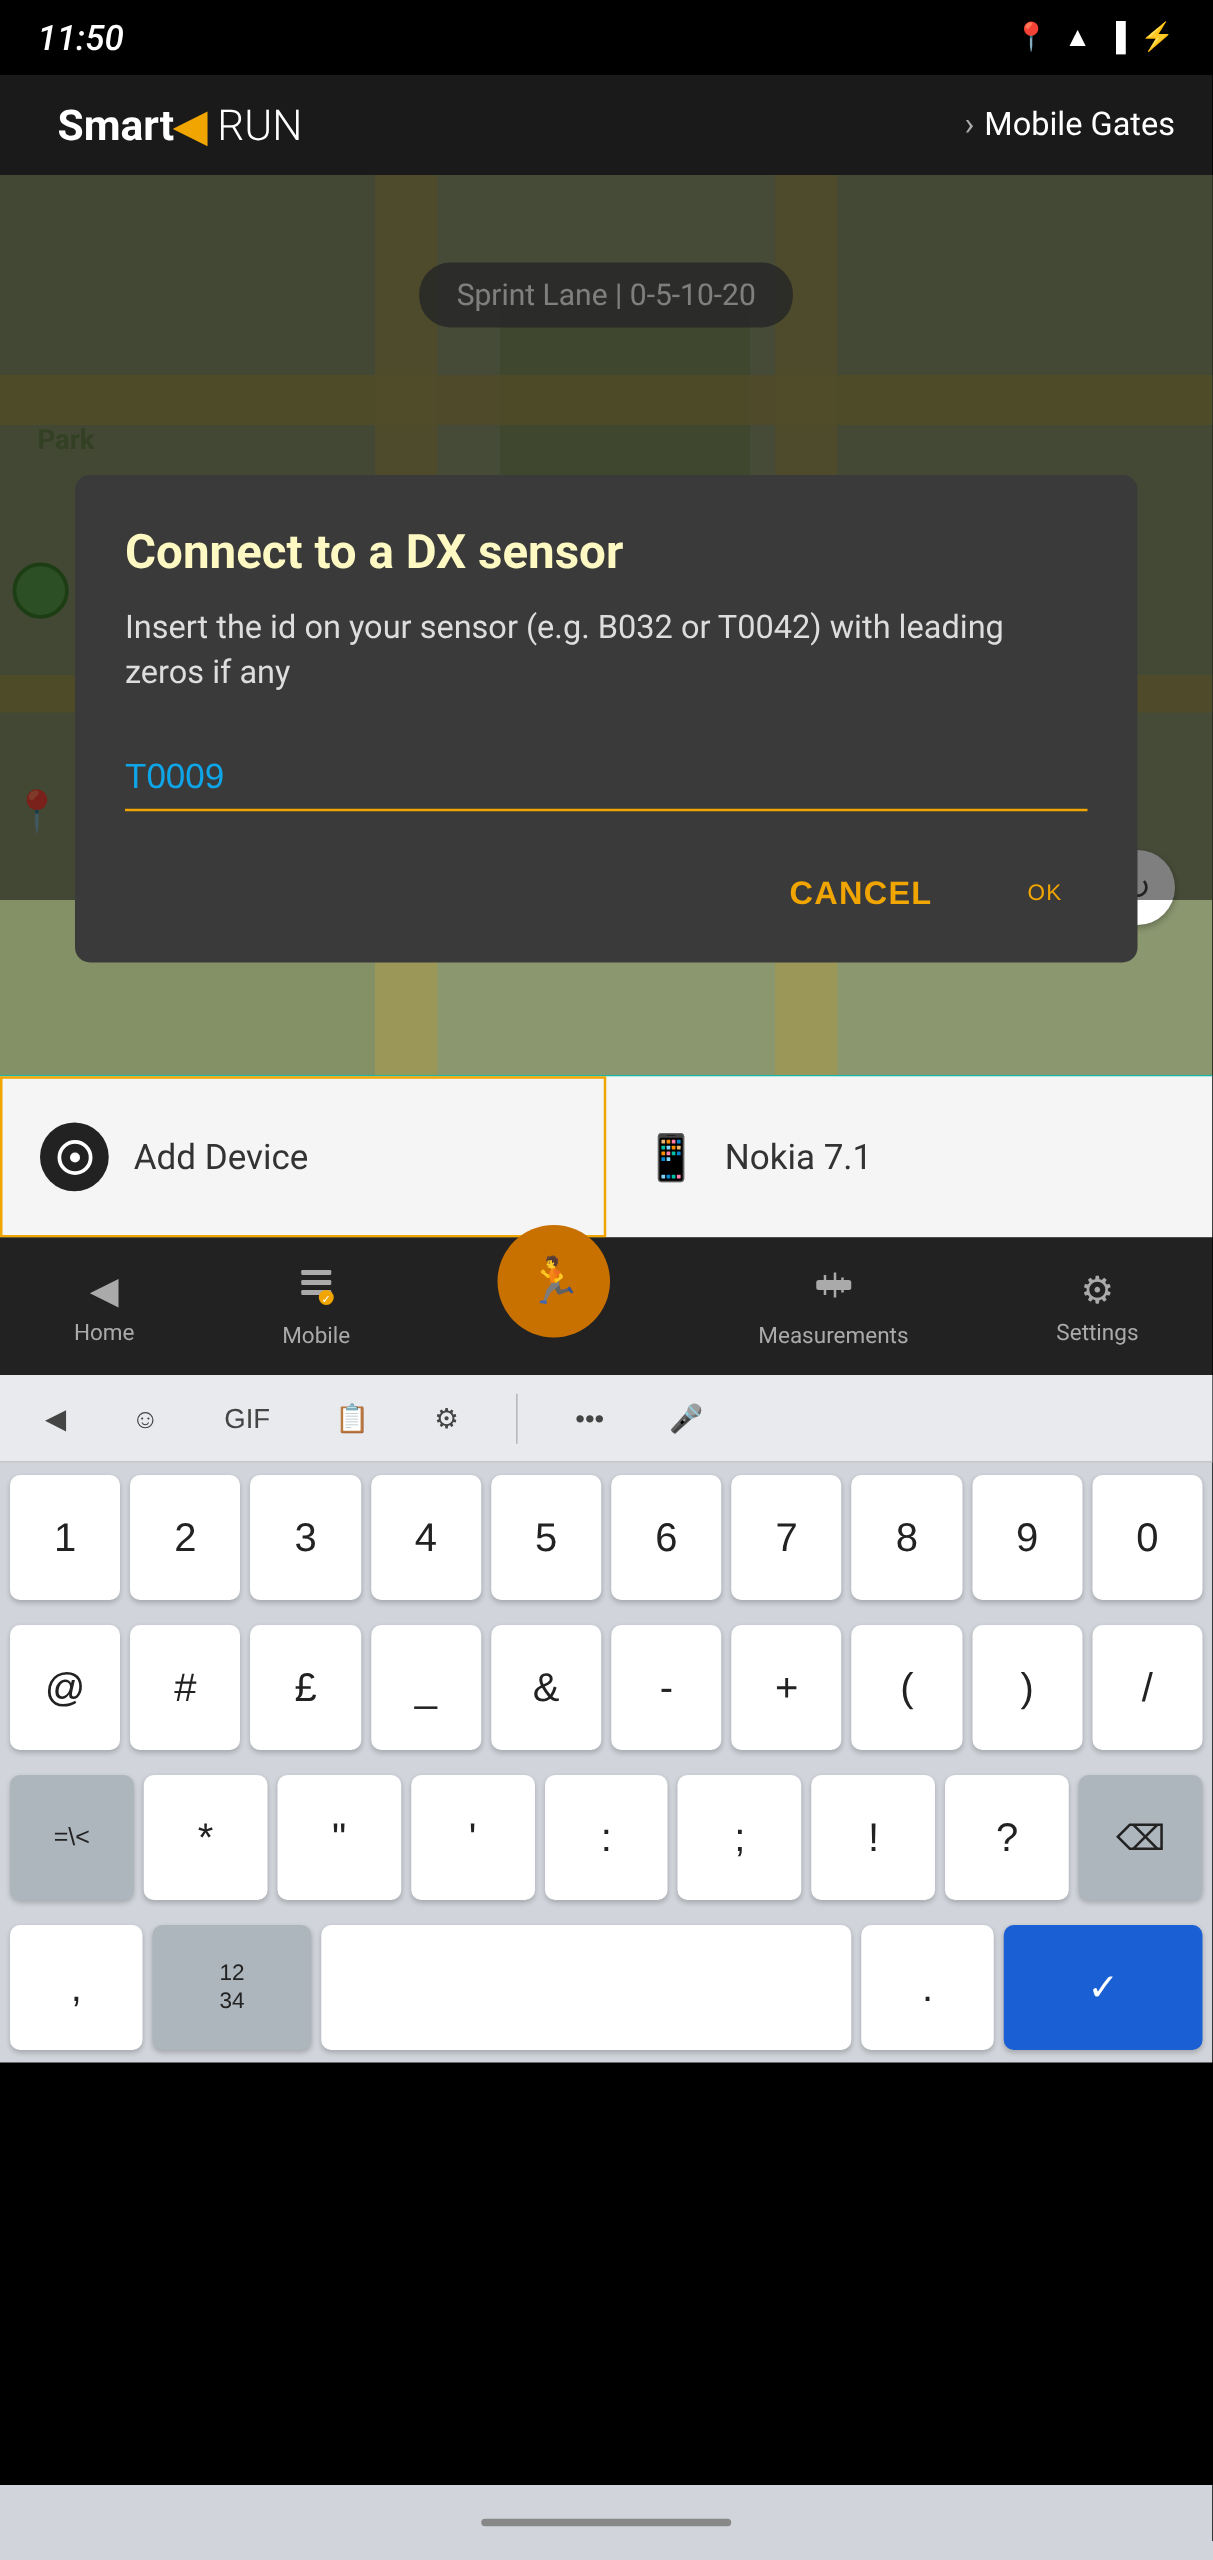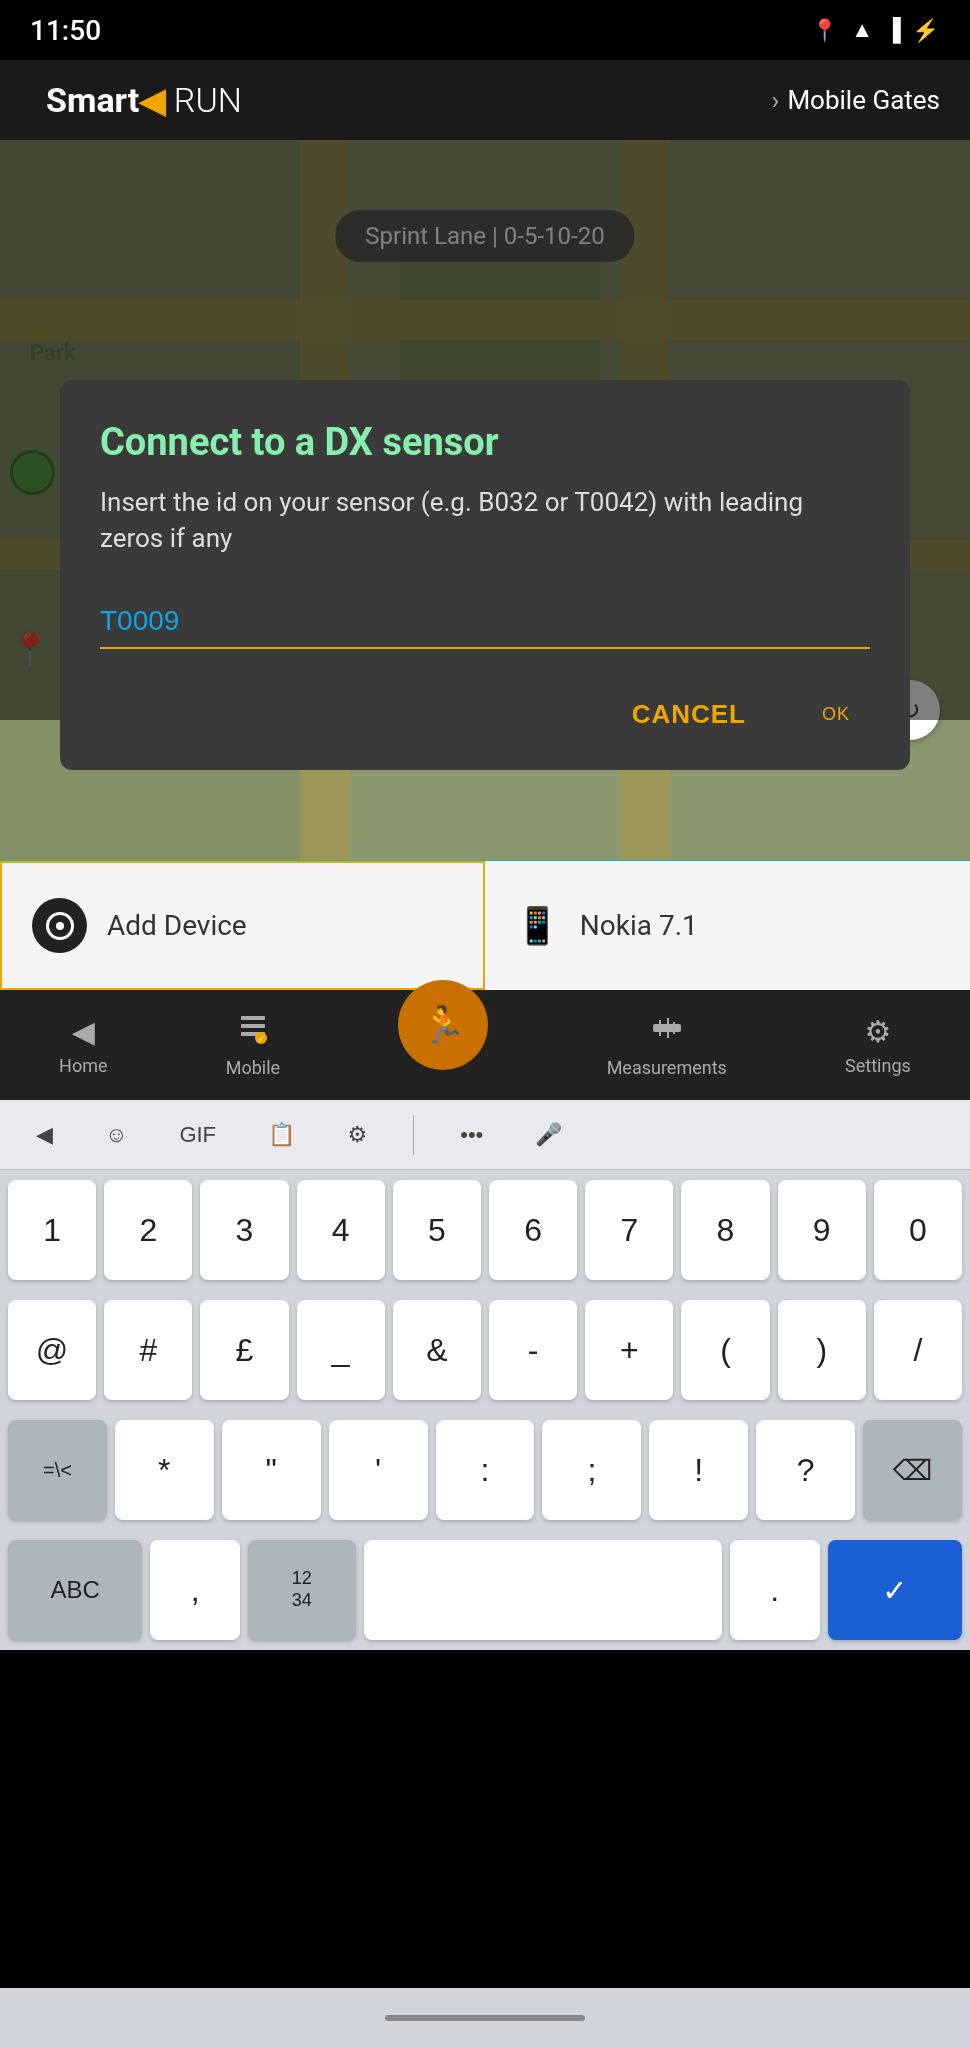--- a/index.html
+++ b/index.html
@@ -24,20 +24,21 @@
       display: flex;
       align-items: center;
       justify-content: space-between;
       padding: 0 30px;
       z-index: 100;
     }
     .status-time {
       color: #fff;
       font-size: 28px;
       font-weight: 500;
+      font-style: italic;
     }
     .status-icons {
       display: flex;
       align-items: center;
       gap: 12px;
     }
     .status-icons span {
       color: #fff;
       font-size: 22px;
     }
@@ -135,21 +136,21 @@
       position: absolute;
       top: 380px;
       left: 60px;
       width: 850px;
       background: #3a3a3a;
       border-radius: 12px;
       padding: 40px 40px 30px 40px;
       z-index: 60;
     }
     .dialog-title {
-      color: #86efac;
+      color: #fef9c3;
       font-size: 38px;
       font-weight: bold;
       margin-bottom: 20px;
     }
     .dialog-body {
       color: #ddd;
       font-size: 26px;
       line-height: 1.4;
       margin-bottom: 38px;
     }
@@ -597,21 +598,20 @@
     <button class="key">"</button>
     <button class="key">'</button>
     <button class="key">:</button>
     <button class="key">;</button>
     <button class="key">!</button>
     <button class="key">?</button>
     <button class="key dark" style="font-size:28px;">⌫</button>
   </div>
 
   <div class="key-row">
-    <button class="key dark wide" style="font-size:24px;">ABC</button>
     <button class="key">,</button>
     <button class="key dark" style="font-size:20px; flex:1.2;">
       <span style="display:grid; grid-template-columns:1fr 1fr; font-size:18px; line-height:1.2;">
         <span>1</span>
           <span>2</span>
           <span>3</span>
           <span>4</span>
       </span>
     </button>
     <button class="key space"></button>

